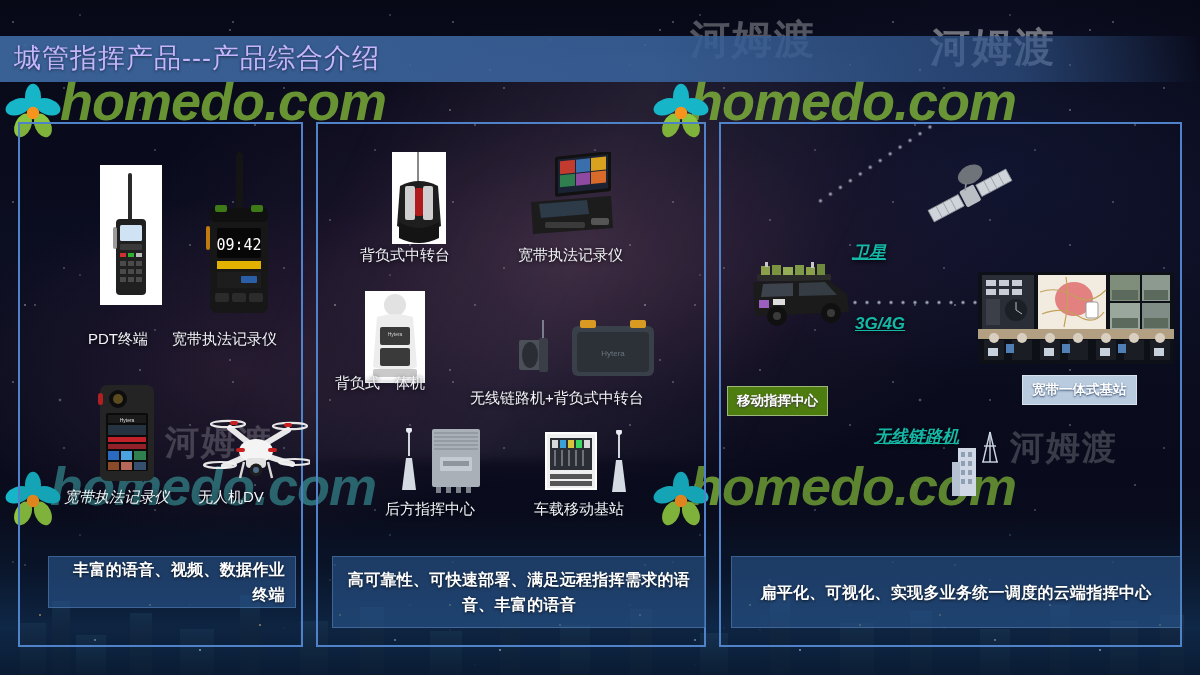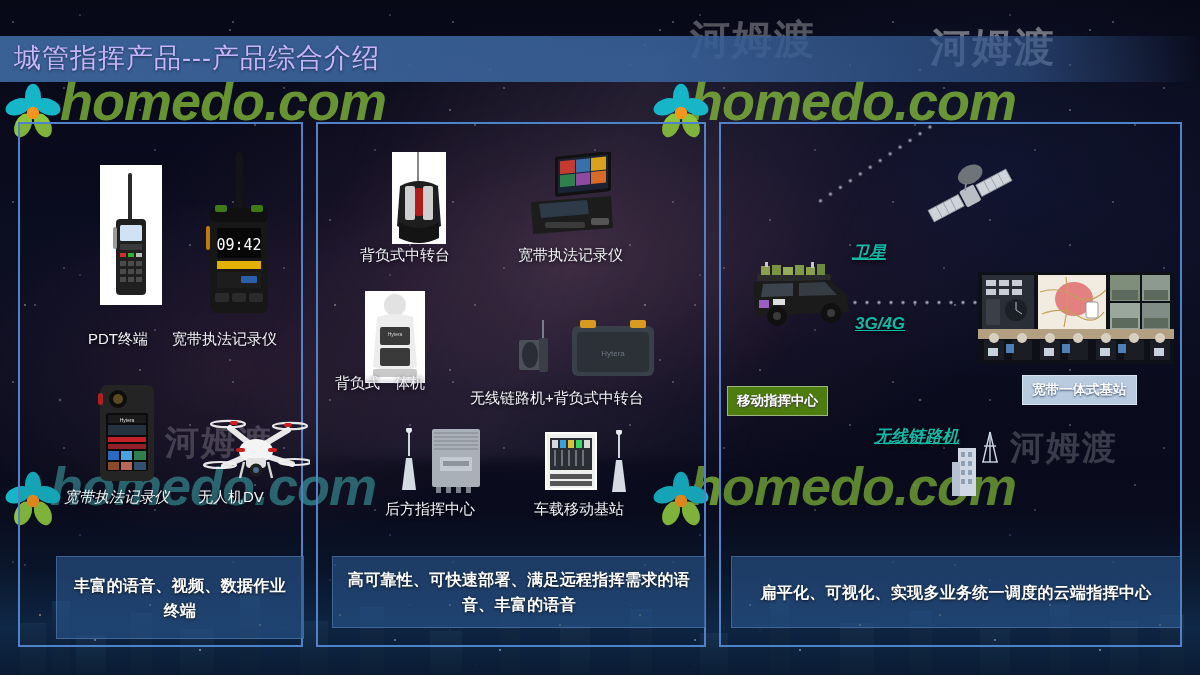--- a/index.html
+++ b/index.html
@@ -91,21 +91,21 @@
 
   
   .summary {
     position:absolute; background:rgba(42,86,140,0.62);
     border:1px solid rgba(120,170,225,0.35);
     color:#ffffff; font-weight:bold; font-size:16px; line-height:25px;
     display:flex; align-items:center; justify-content:center; text-align:center;
     padding:6px 10px; letter-spacing:.3px;
     text-shadow:0 1px 3px rgba(0,0,0,.7);
   }
-  #summary-1 { left:56px;  top:556px; width:248px; height:83px; }
+  #summary-1 { left:48px;  top:556px; width:248px; height:52px;text-align:right; }
   #summary-2 { left:332px; top:556px; width:374px; height:72px; }
   #summary-3 { left:731px; top:556px; width:450px; height:72px; }
 
   
   .linklabel {
     position:absolute; color:#14b8a6; font-style:italic; font-weight:bold;
     font-size:17px; text-decoration:underline; white-space:nowrap;
     text-shadow:0 1px 4px rgba(0,0,0,.9);
     margin-top:36px;
   }

